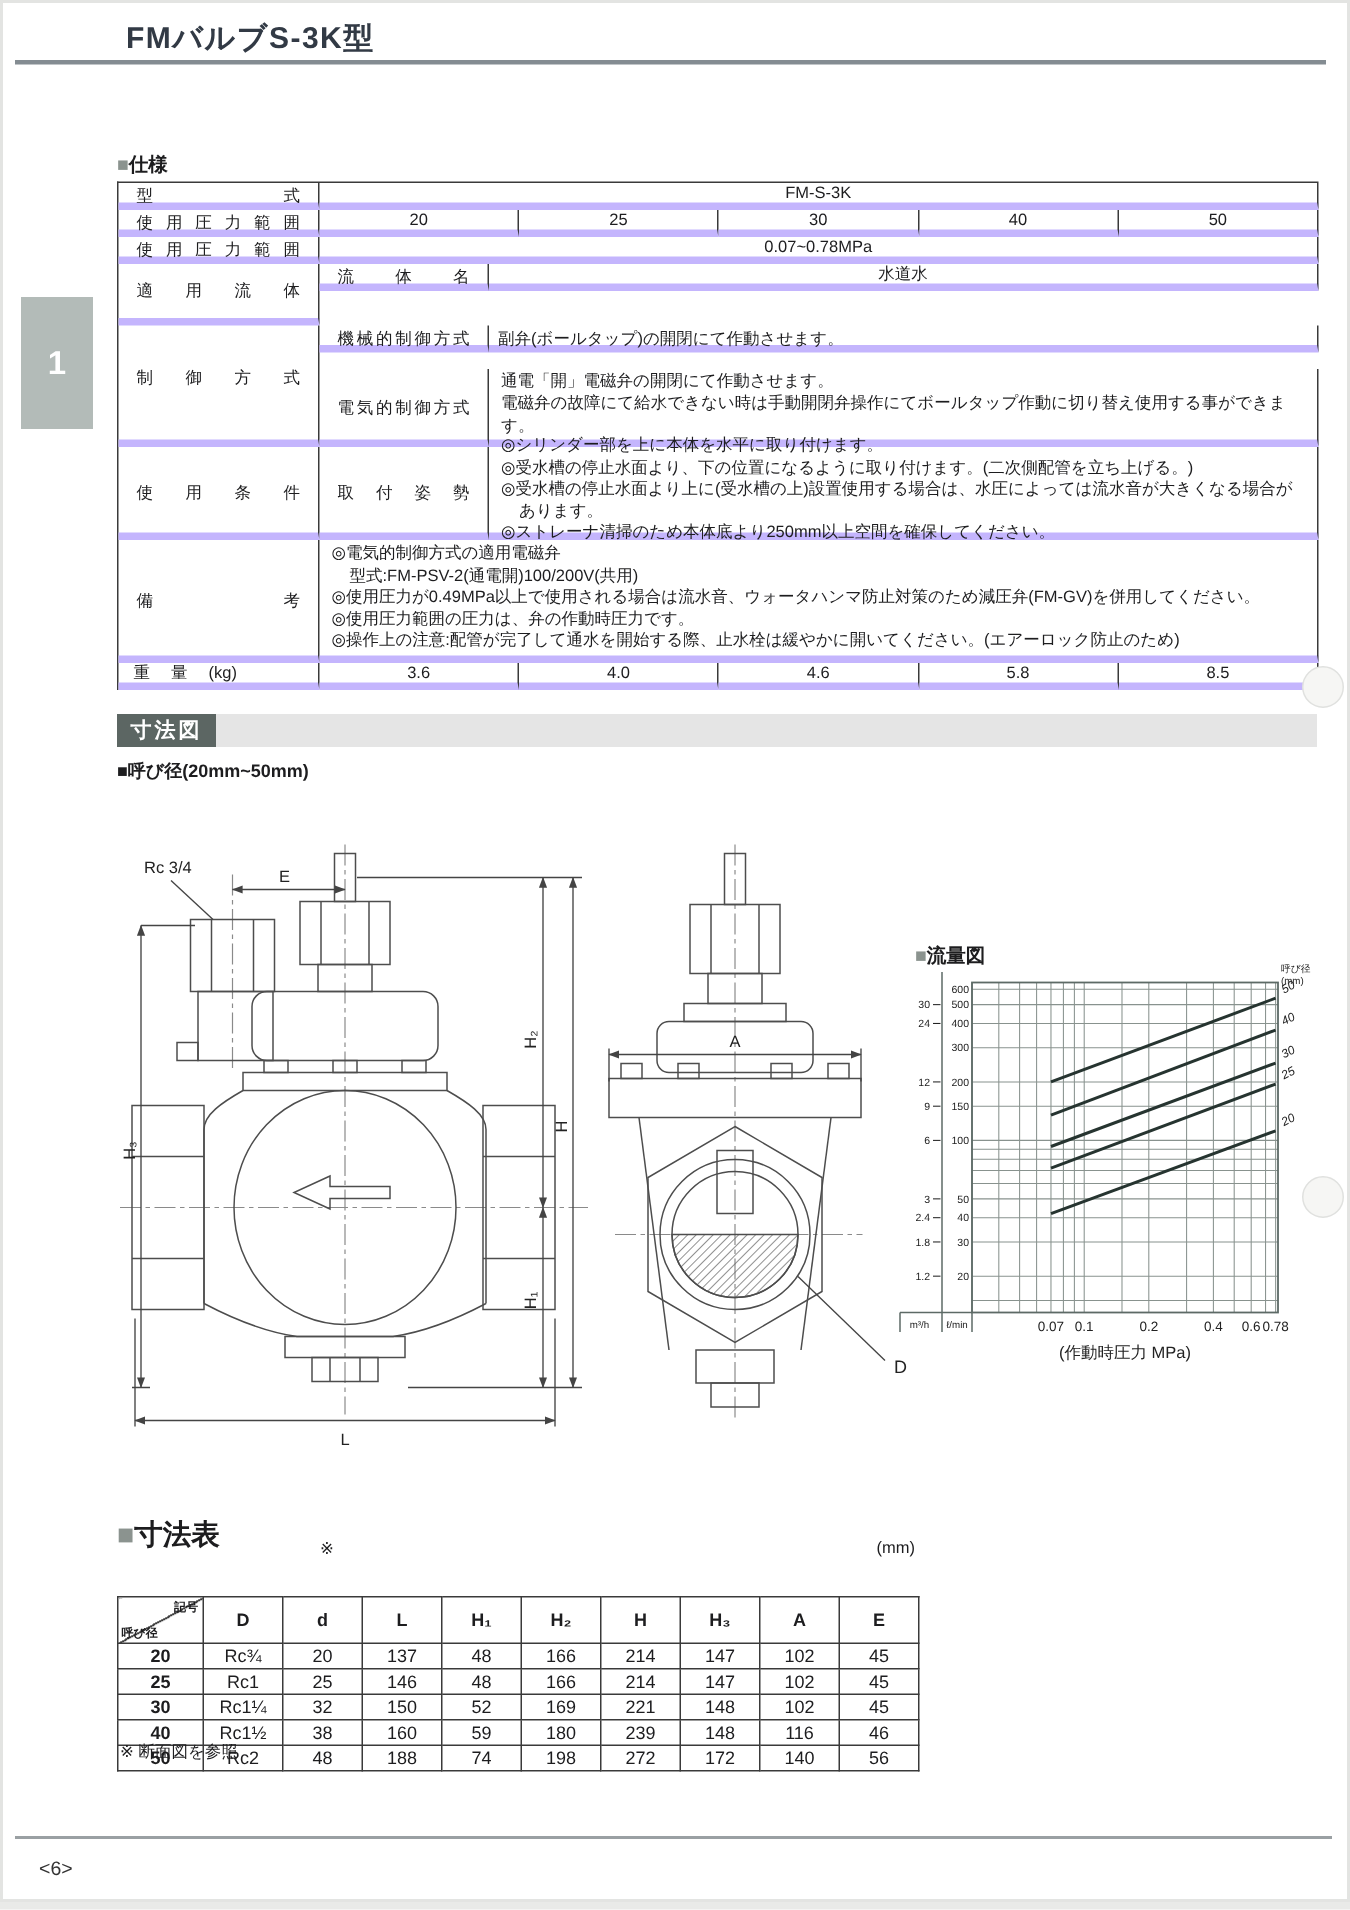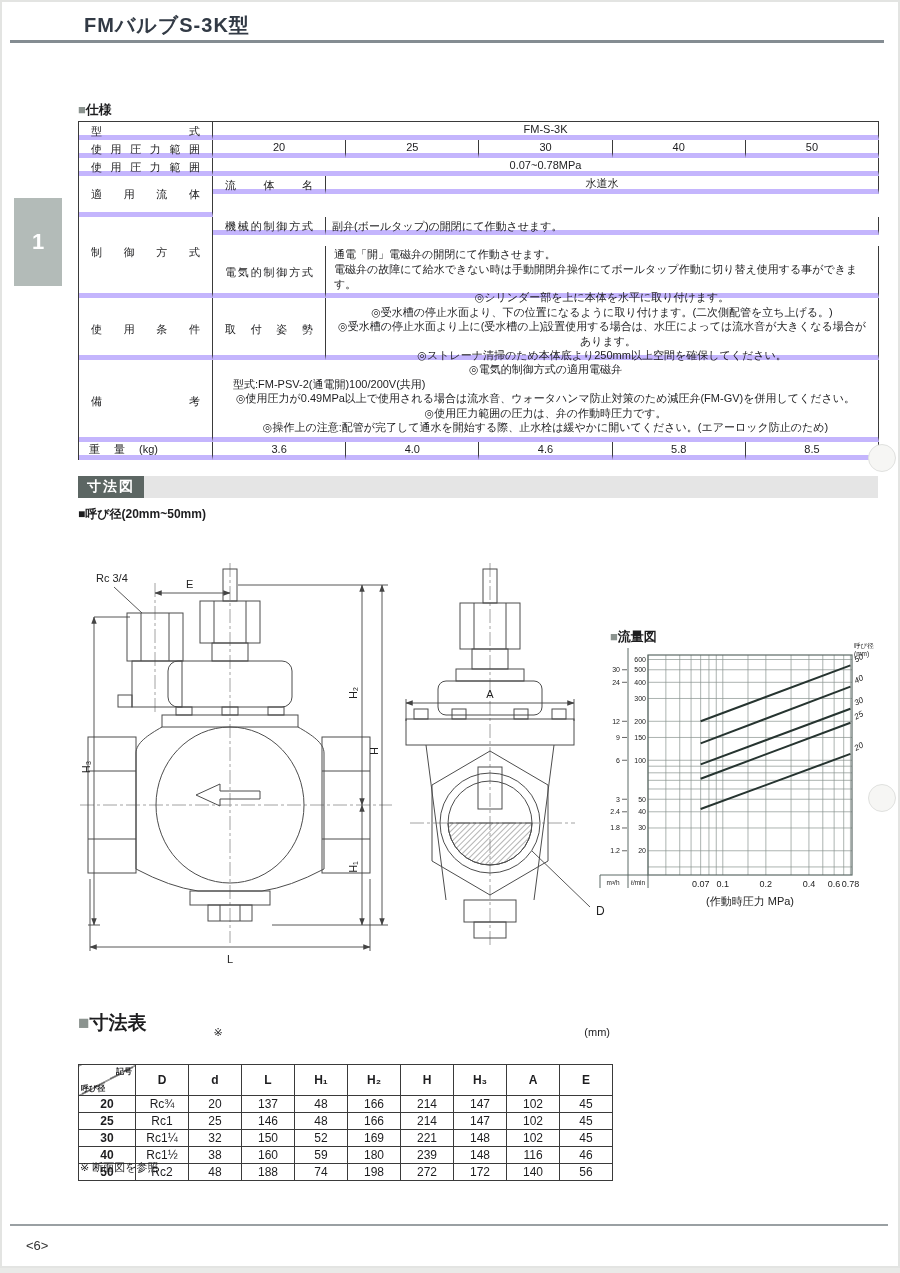--- a/index.html
+++ b/index.html
@@ -21,21 +21,21 @@
               font-size:11px;line-height:1.3;}
   .srow{display:flex;}
   .sc{border-right:1px solid #3a3a3a;border-bottom:5px solid #c4b5fd;box-sizing:border-box;}
   .w1{width:134px;flex:0 0 134px;}
   .w2{width:113px;flex:0 0 113px;}
   .fx{flex:1;min-width:0;}
   .jl{text-align:justify;text-align-last:justify;padding:0 12px;}
   .cen{display:flex;align-items:center;justify-content:center;}
   .vtxt{display:flex;flex-direction:column;justify-content:center;padding:2px 8px;text-align:left;}
   .colwrap{display:flex;flex-direction:column;flex:1;min-width:0;gap:11px;}
-  .hang{padding-left:12px;text-indent:-12px;text-align:center;}
+  .hang{padding-left:12px;text-indent:-12px;}
   .ind{padding-left:12px;}
   .h18{height:18px;line-height:18px;}
   .weight-cell{display:flex;align-items:center;padding:0 10px;}
   .ls1{letter-spacing:14px;}
   
   .banner{left:78px;top:476px;width:800px;height:22px;background:#e5e5e5;}
   .banner-dark{position:absolute;left:0;top:0;height:22px;background:#5c6663;color:#fff;
                font-size:14px;font-weight:bold;display:flex;align-items:center;padding:0 9px;letter-spacing:2px;}
   .h-bore{left:78px;top:506px;font-size:12px;font-weight:bold;}
   .h-flow{left:610px;top:628px;font-size:13px;font-weight:bold;}

